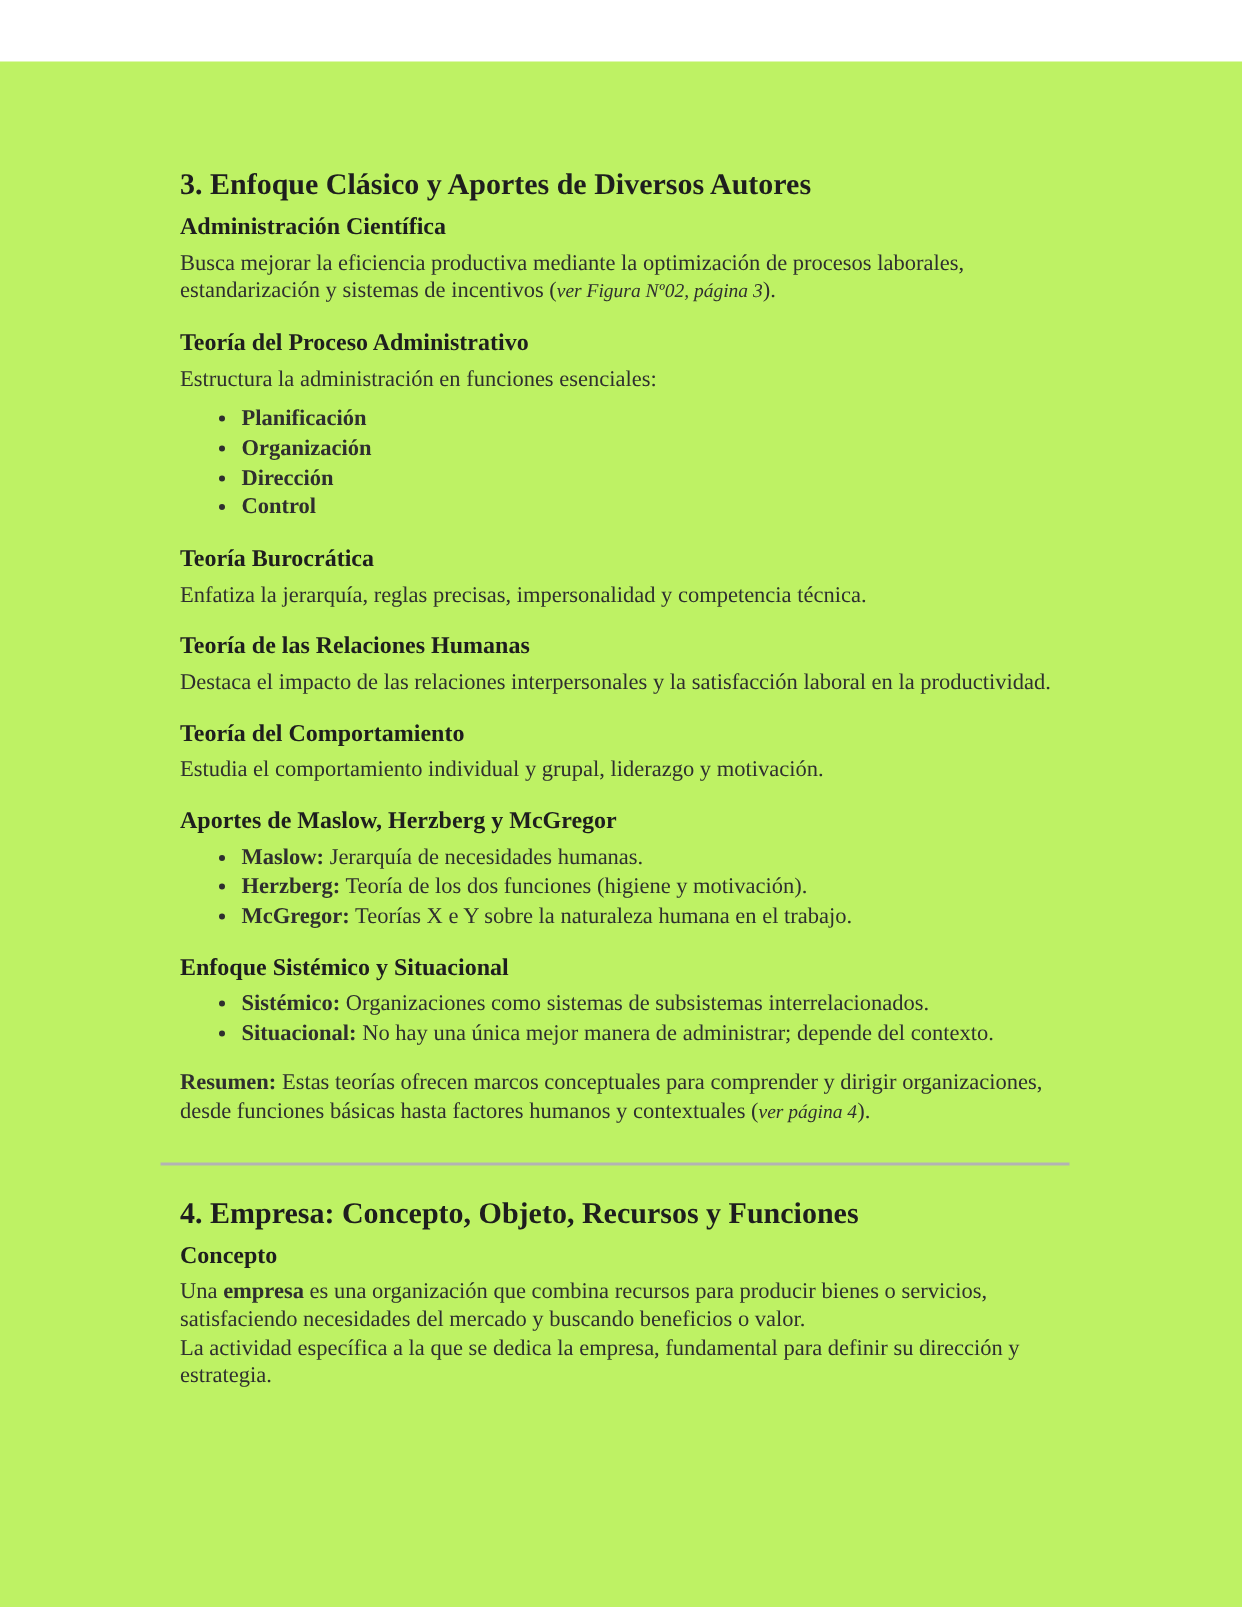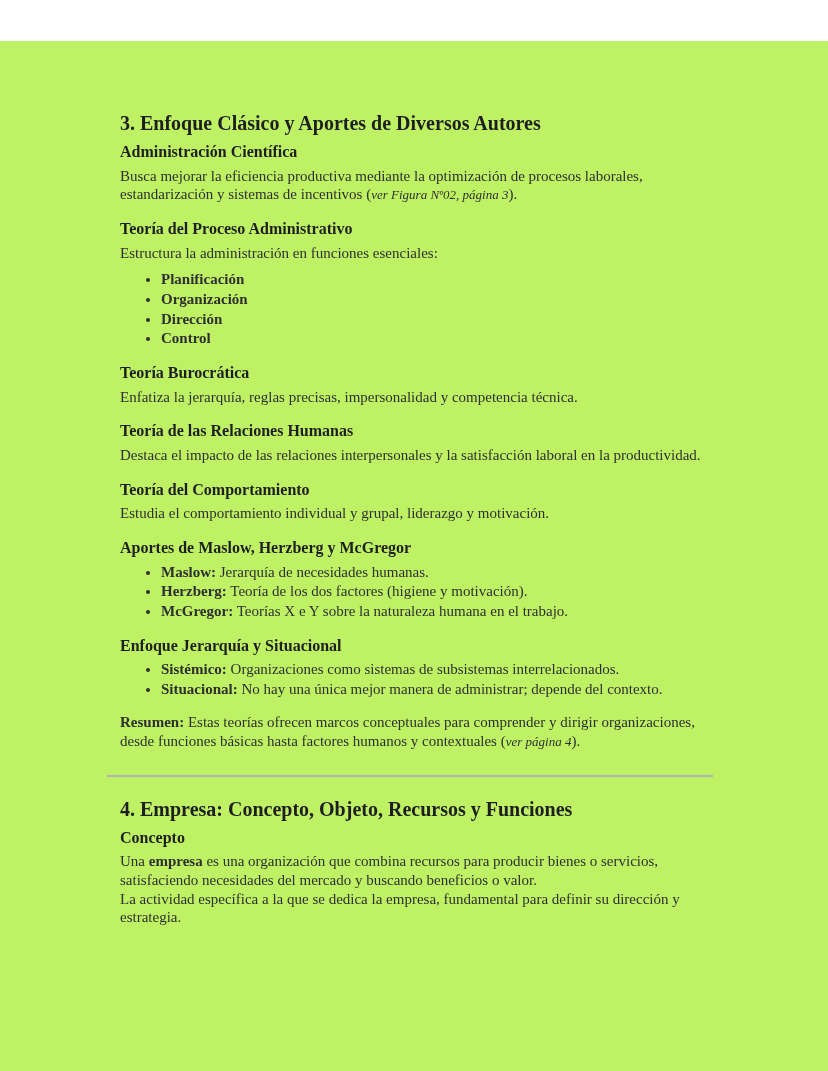--- a/index.html
+++ b/index.html
@@ -116,25 +116,25 @@
 
     <h3 class="sub-heading">Teoría de las Relaciones Humanas</h3>
     <p class="body-text">Destaca el impacto de las relaciones interpersonales y la satisfacción laboral en la productividad.</p>
 
     <h3 class="sub-heading">Teoría del Comportamiento</h3>
     <p class="body-text">Estudia el comportamiento individual y grupal, liderazgo y motivación.</p>
 
     <h3 class="sub-heading">Aportes de Maslow, Herzberg y McGregor</h3>
     <ul class="bullet-list tight">
       <li><span class="term-label">Maslow:</span><span> Jerarquía de necesidades humanas.</span></li>
-      <li><span class="term-label">Herzberg:</span><span> Teoría de los dos factores (higiene y motivación).</span></li>
+      <li><span class="term-label">Herzberg:</span><span> Teoría de los dos funciones (higiene y motivación).</span></li>
       <li><span class="term-label">McGregor:</span><span> Teorías X e Y sobre la naturaleza humana en el trabajo.</span></li>
     </ul>
 
-    <h3 class="sub-heading">Enfoque Jerarquía y Situacional</h3>
+    <h3 class="sub-heading">Enfoque Sistémico y Situacional</h3>
     <ul class="bullet-list tight">
       <li><span class="term-label">Sistémico:</span><span> Organizaciones como sistemas de subsistemas interrelacionados.</span></li>
       <li><span class="term-label">Situacional:</span><span> No hay una única mejor manera de administrar; depende del contexto.</span></li>
     </ul>
 
     <p class="body-text spaced-top"><span class="term-label">Resumen:</span><span> Estas teorías ofrecen marcos conceptuales para comprender y dirigir organizaciones, desde funciones básicas hasta factores humanos y contextuales (</span><em class="ref-italic">ver página 4</em><span>).</span></p>
   </section>
 
   <hr class="divider">
 

